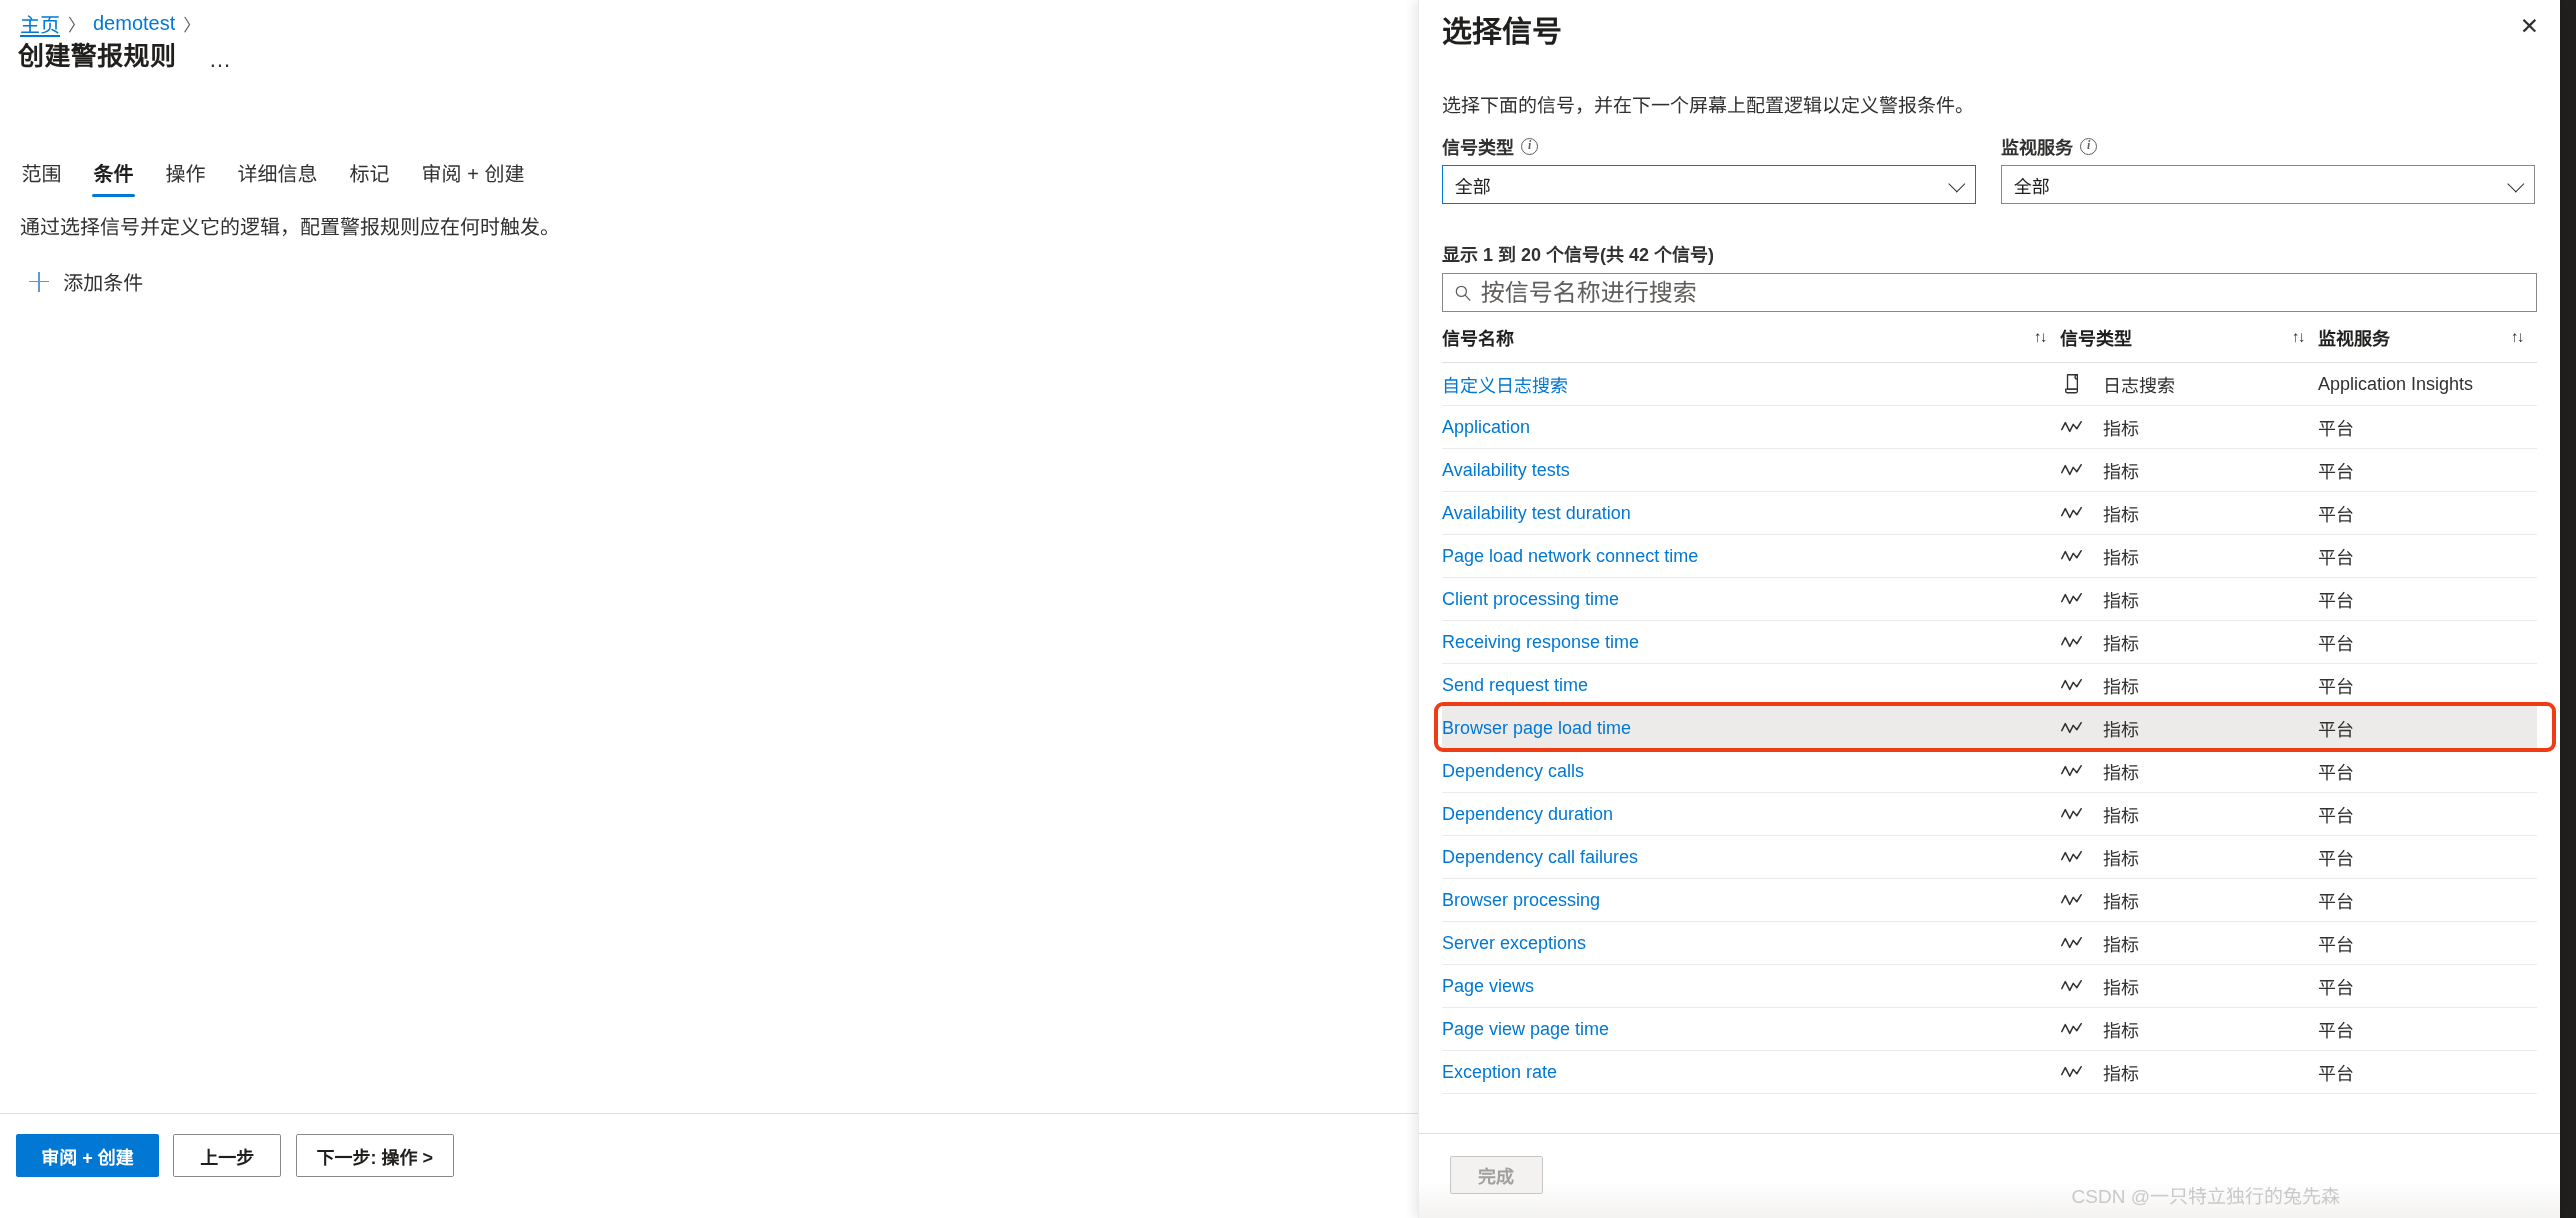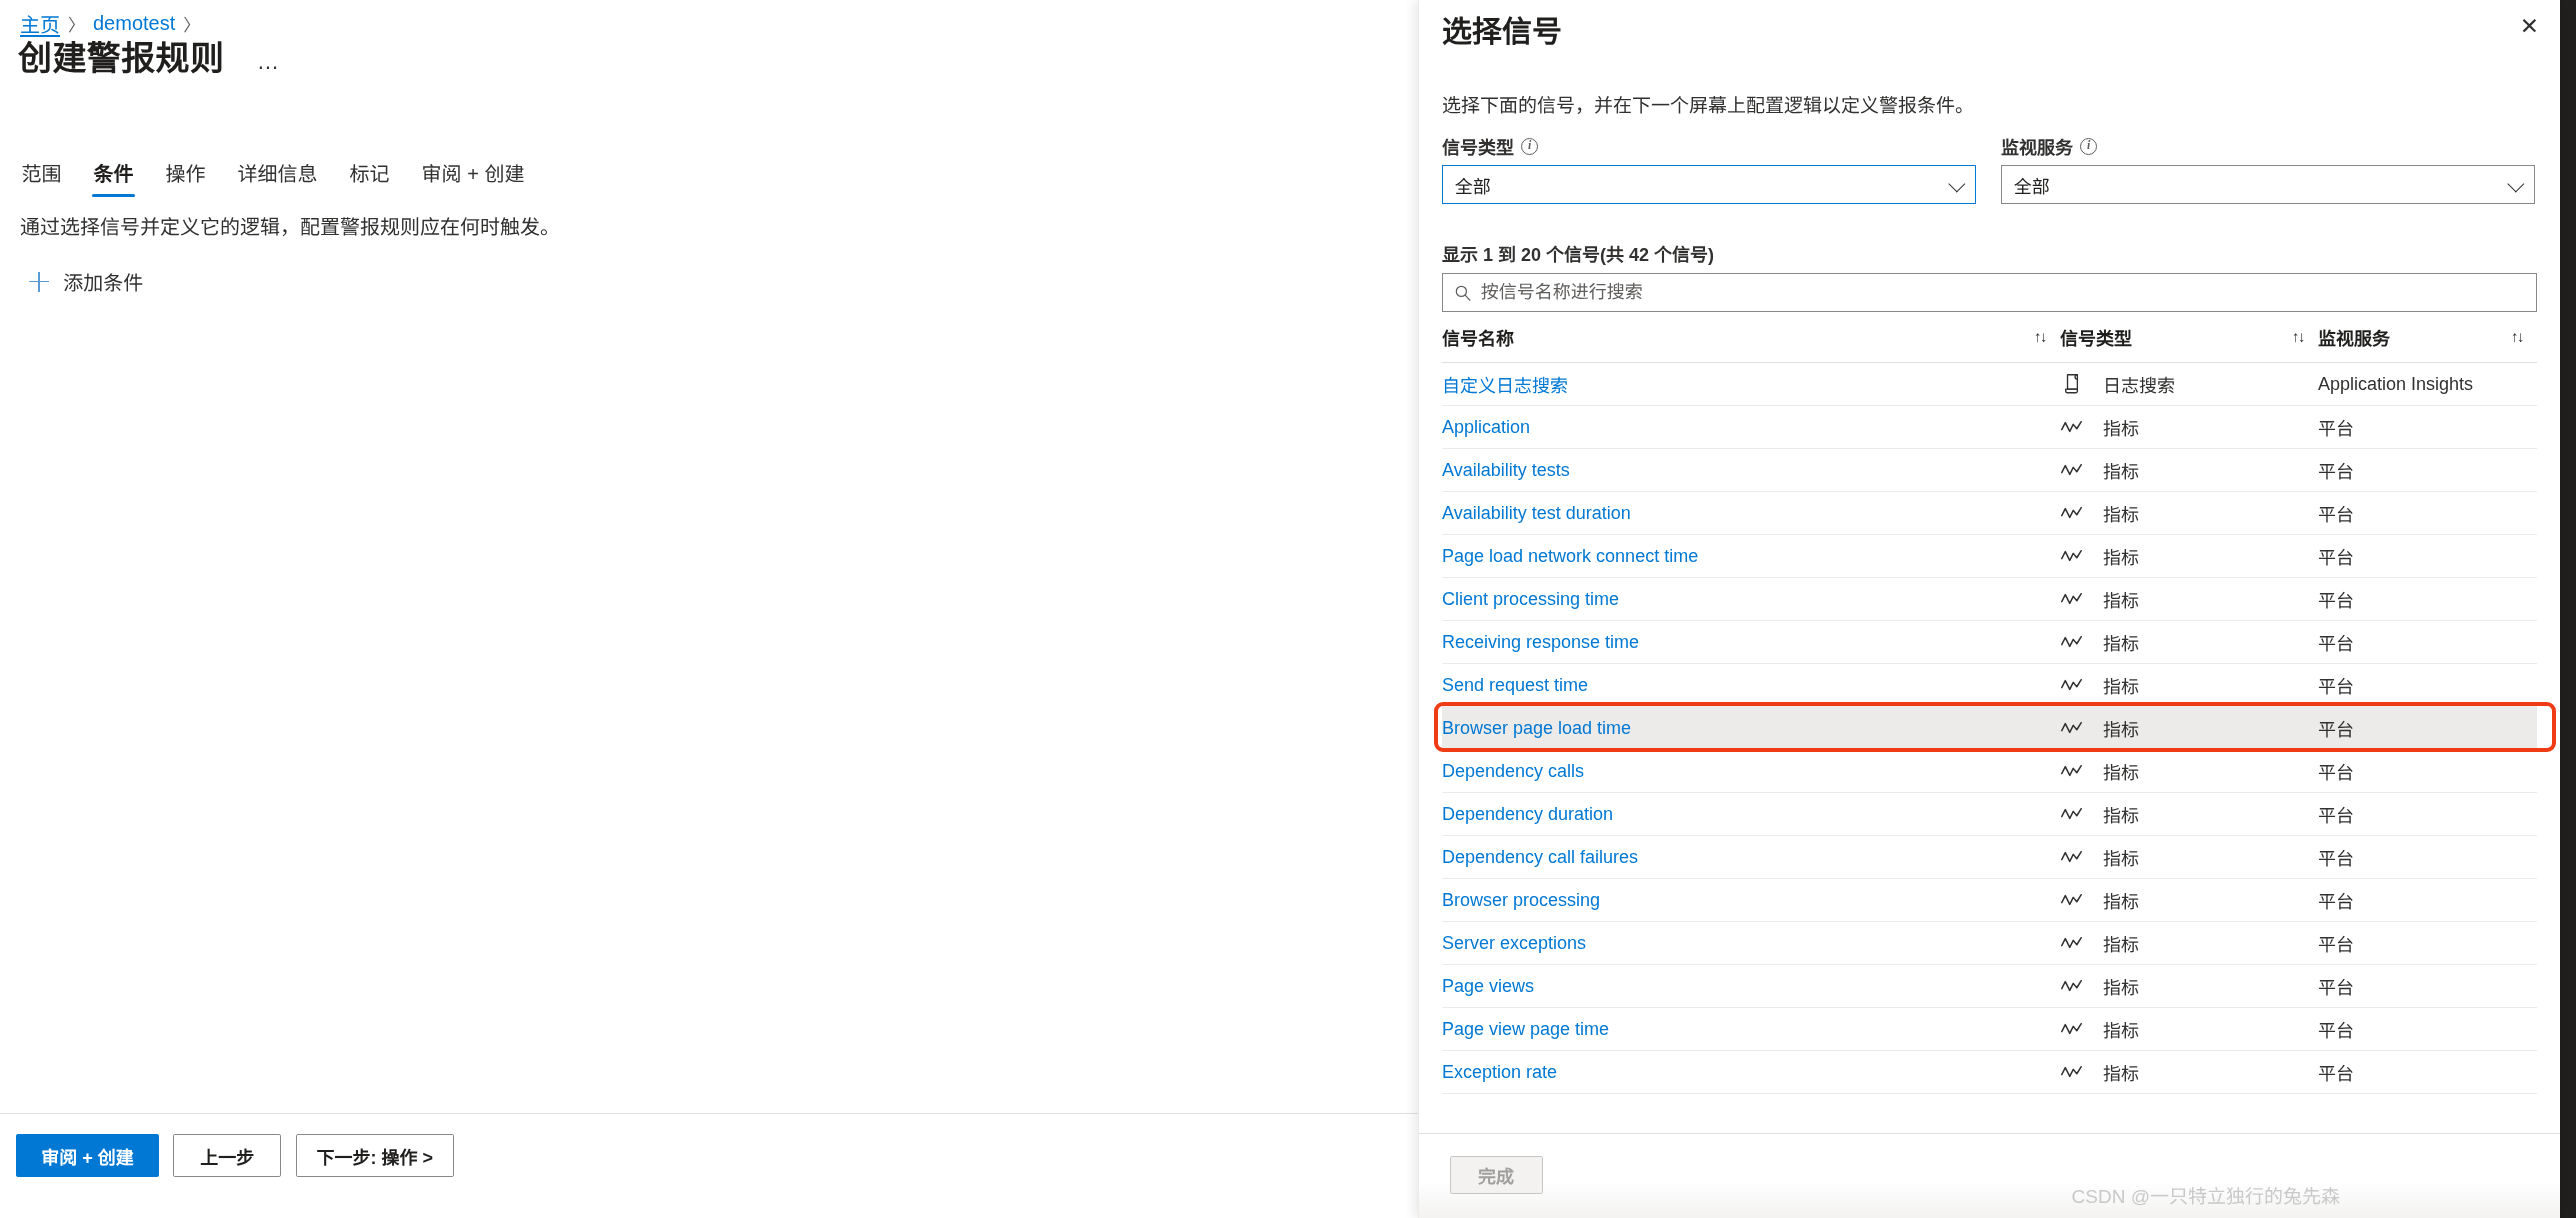--- a/index.html
+++ b/index.html
@@ -45,21 +45,21 @@
   .crumb-sep { color: #605e5c; font-size: 17px; }
 
   .page-title-row {
     position: absolute;
     left: 18px; top: 38px;
     display: flex;
     align-items: center;
     gap: 27px;
   }
   .page-title {
-    font-size: 34px;
+    font-size: 26px;
     font-weight: 600;
     color: #201f1e;
     letter-spacing: 0.4px;
     line-height: 1.2;
   }
   .ellipsis-btn {
     font-size: 22.4px;
     color: #323130;
     letter-spacing: 1.8px;
     cursor: pointer;
@@ -298,21 +298,21 @@
     flex: none;
     width: 18px; height: 18px;
     color: #605e5c;
   }
   .search-input {
     flex: 1;
     border: none;
     outline: none;
     background: transparent;
     font-family: "Liberation Sans", "DejaVu Sans", sans-serif;
-    font-size: 18px;
+    font-size: 24px;
     color: #201f1e;
     padding: 0;
   }
   .search-input::placeholder { color: #605e5c; }
 
   
   .table-area {
     position: absolute;
     left: 23px; top: 320px;
     width: 1111px;

